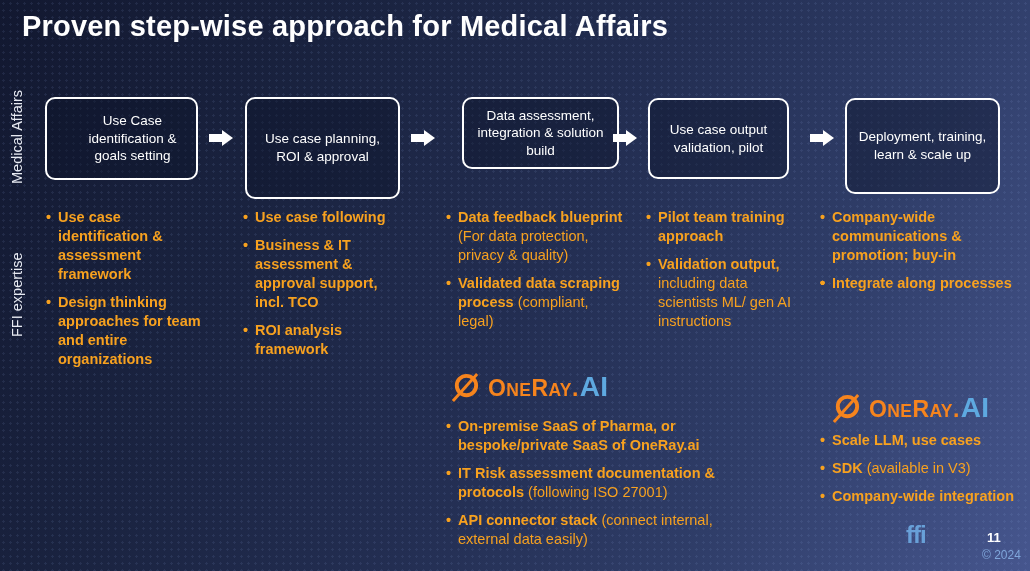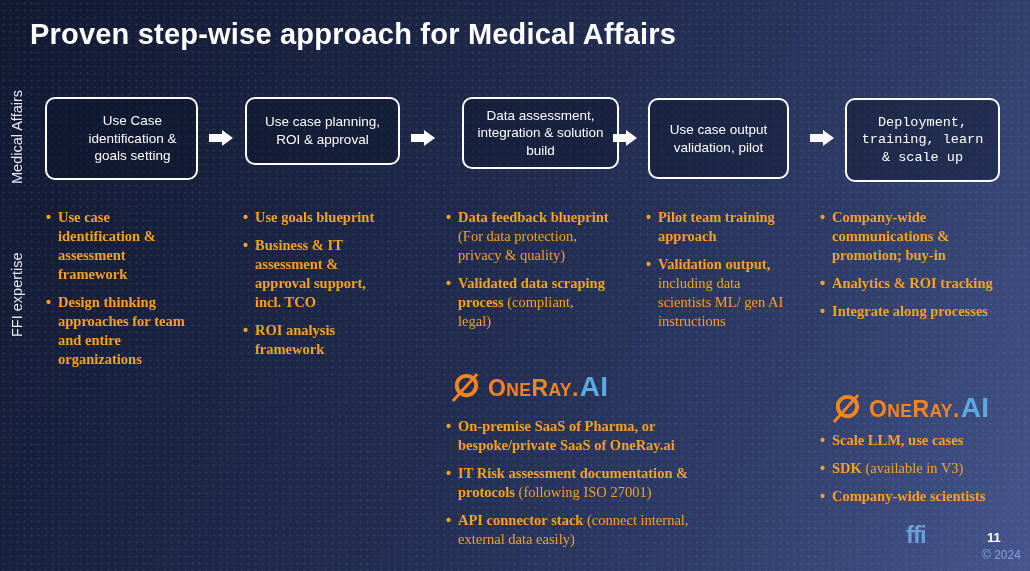--- a/index.html
+++ b/index.html
@@ -7,60 +7,60 @@
     position:relative;
     width:1030px;height:571px;
     overflow:hidden;
     font-family:"Liberation Sans", sans-serif;
     background:
       radial-gradient(rgba(150,175,235,0.10) 1px, transparent 1.3px),
       linear-gradient(118deg,#121830 0%,#1a2340 28%,#232e52 52%,#2f3d68 74%,#46568e 100%);
     background-size:7px 7px,100% 100%;
   }
   .title{
-    position:absolute;left:22px;top:10px;margin:8px;
+    position:absolute;left:22px;top:10px;margin:0;
     font-size:29px;font-weight:bold;color:#ffffff;letter-spacing:0.2px;
   }
   .vlabel{
     position:absolute;left:2px;width:30px;
     color:#e8ebf3;font-size:14.5px;
     writing-mode:vertical-rl;transform:rotate(180deg);
     display:flex;align-items:center;justify-content:center;text-align:center;
   }
   .vlabel.ma{top:84px;height:106px;}
   .vlabel.ffi{top:226px;height:138px;}
   .step-box{
     position:absolute;box-sizing:border-box;
     border:2px solid #ffffff;border-radius:10px;
     background:rgba(12,19,40,0.42);
     color:#ffffff;font-size:13.5px;line-height:1.3;text-align:center;
     display:flex;align-items:center;justify-content:center;
     padding:6px 8px;
   }
   .s1{left:45px;top:97px;width:153px;height:83px;padding-left:30px;}
-  .s2{left:245px;top:97px;width:155px;height:68px;}
+  .s2{left:245px;top:97px;width:155px;height:102px;}
   .s3{left:446px;top:97px;width:157px;height:72px;margin-left:16px;}
   .s4{left:648px;top:98px;width:141px;height:81px;}
-  .s5{left:845px;top:98px;width:155px;height:84px;font-family:Liberation Mono, monospace;}
+  .s5{left:845px;top:98px;width:155px;height:96px;}
   .arrow{position:absolute;top:130px;width:24px;height:16px;}
   .a1{left:209px;} .a2{left:411px;} .a3{left:613px;} .a4{left:810px;}
   .col{
     position:absolute;margin:0;padding:0;list-style:none;
     color:#f7a11f;font-size:14.5px;line-height:19px;
   }
   .c1{left:46px;top:208px;width:200px;}
   .c2{left:243px;top:208px;width:190px;}
   .c3{left:446px;top:208px;width:210px;}
   .c4{left:646px;top:208px;width:180px;}
   .c5{left:820px;top:208px;width:215px;}
   .cmid{left:446px;top:417px;width:330px;}
   .cright{left:820px;top:431px;width:215px;}
   .col li{position:relative;padding-left:12px;margin:0 0 9px 0;}
   .col .marker{position:absolute;left:0;top:0;font-weight:bold;}
-  .col .runs{white-space:pre-line;font-family:Liberation Serif, serif;}
+  .col .runs{white-space:pre-line;}
   .col .b{font-weight:bold;}
   .col .r{font-weight:normal;}
   .oneray{position:absolute;display:flex;align-items:center;gap:7px;}
   .oneray.mid{left:450px;top:371px;}
   .oneray.right{left:831px;top:392px;}
   .oneray .mark{width:31px;height:31px;}
   .oneray .word{font-weight:bold;letter-spacing:0.4px;white-space:nowrap;}
   .oneray .big{font-size:23px;color:#f6841d;}
   .oneray .sm{font-size:17.5px;color:#f6841d;}
   .oneray .dot{color:#f6841d;font-size:23px;}
@@ -115,21 +115,21 @@
       <li><span class="marker">•</span><span class="runs"><span class="b">Use case
 identification &amp;
 assessment
 framework</span></span></li>
       <li><span class="marker">•</span><span class="runs"><span class="b">Design thinking
 approaches for team
 and entire
 organizations</span></span></li>
     </ul>
   <ul class="col c2">
-      <li><span class="marker">•</span><span class="runs"><span class="b">Use goals blueprint</span></span></li>
+      <li><span class="marker">•</span><span class="runs"><span class="b">Use case following</span></span></li>
       <li><span class="marker">•</span><span class="runs"><span class="b">Business &amp; IT
 assessment &amp;
 approval support,
 incl. TCO</span></span></li>
       <li><span class="marker">•</span><span class="runs"><span class="b">ROI analysis
 framework</span></span></li>
     </ul>
   <ul class="col c3">
       <li><span class="marker">•</span><span class="runs"><span class="b">Data feedback blueprint</span><span class="r">
 (For data protection,
@@ -144,21 +144,21 @@
       <li><span class="marker">•</span><span class="runs"><span class="b">Validation output,</span><span class="r">
 including data
 scientists ML/ gen AI
 instructions</span></span></li>
     </ul>
   <ul class="col c5">
       <li><span class="marker">•</span><span class="runs"><span class="b">Company-wide
 communications &amp;
 promotion; buy-in</span></span></li>
       <li><span class="marker">•</span></li>
-      <li><span class="marker">•</span><span class="runs"><span class="b">Analytics &amp; ROI tracking</span></span></li>
+      <li><span class="marker">•</span></li>
       <li><span class="marker">•</span><span class="runs"><span class="b">Integrate along processes</span></span></li>
     </ul>
 
   <div class="oneray mid">
     <svg class="mark" viewBox="0 0 32 32">
       <circle cx="17" cy="14" r="10" fill="none" stroke="#f6841d" stroke-width="4"></circle>
       <line x1="3" y1="30" x2="28" y2="2" stroke="#f6841d" stroke-width="3"></line>
     </svg>
     <span class="word"><span class="big">O</span><span class="sm">NE</span><span class="big">R</span><span class="sm">AY</span><span class="dot">.</span><span class="ai">AI</span></span>
   </div>
@@ -174,20 +174,20 @@
   <div class="oneray right">
     <svg class="mark" viewBox="0 0 32 32">
       <circle cx="17" cy="14" r="10" fill="none" stroke="#f6841d" stroke-width="4"></circle>
       <line x1="3" y1="30" x2="28" y2="2" stroke="#f6841d" stroke-width="3"></line>
     </svg>
     <span class="word"><span class="big">O</span><span class="sm">NE</span><span class="big">R</span><span class="sm">AY</span><span class="dot">.</span><span class="ai">AI</span></span>
   </div>
   <ul class="col cright">
       <li><span class="marker">•</span><span class="runs"><span class="b">Scale LLM, use cases</span></span></li>
       <li><span class="marker">•</span><span class="runs"><span class="b">SDK</span><span class="r"> (available in V3)</span></span></li>
-      <li><span class="marker">•</span><span class="runs"><span class="b">Company-wide scientists</span></span></li>
+      <li><span class="marker">•</span><span class="runs"><span class="b">Company-wide integration</span></span></li>
     </ul>
 
   <div class="ffi-logo">ffi</div>
   <div class="page-number">11</div>
   <div class="copyright">© 2024</div>
 
 </div>
 
 </body></html>

